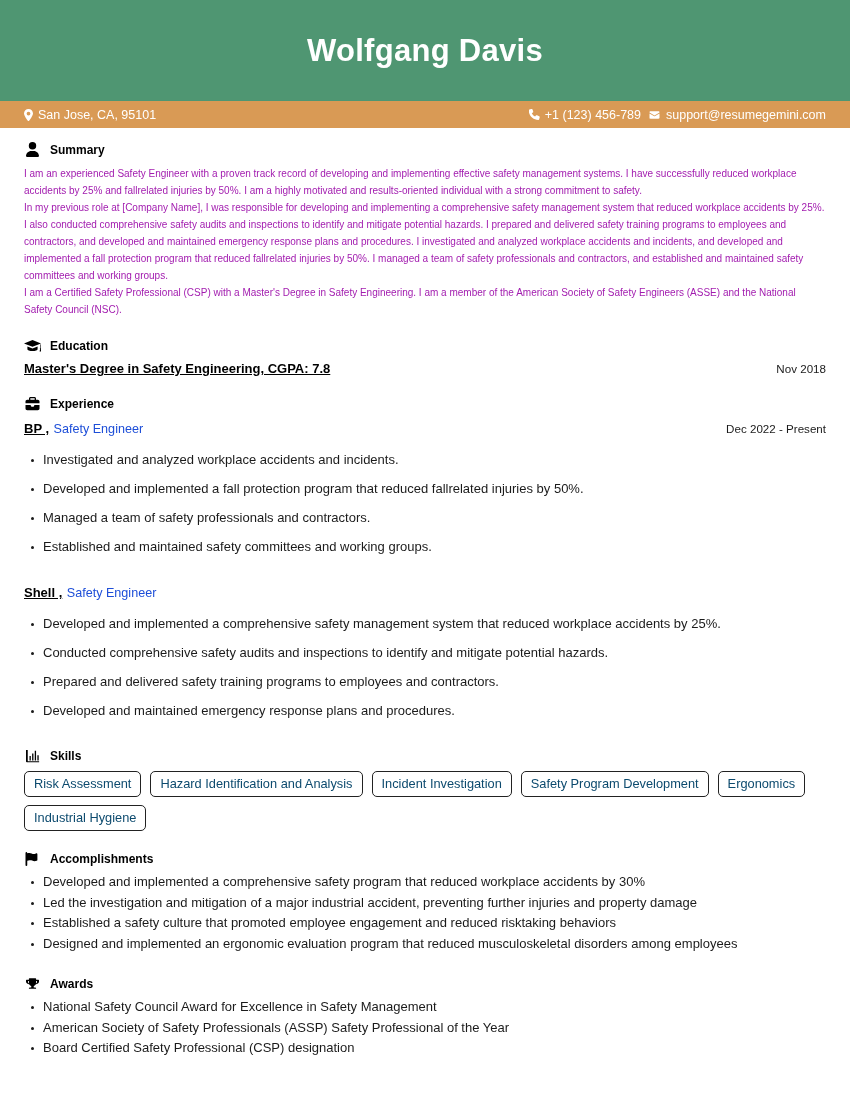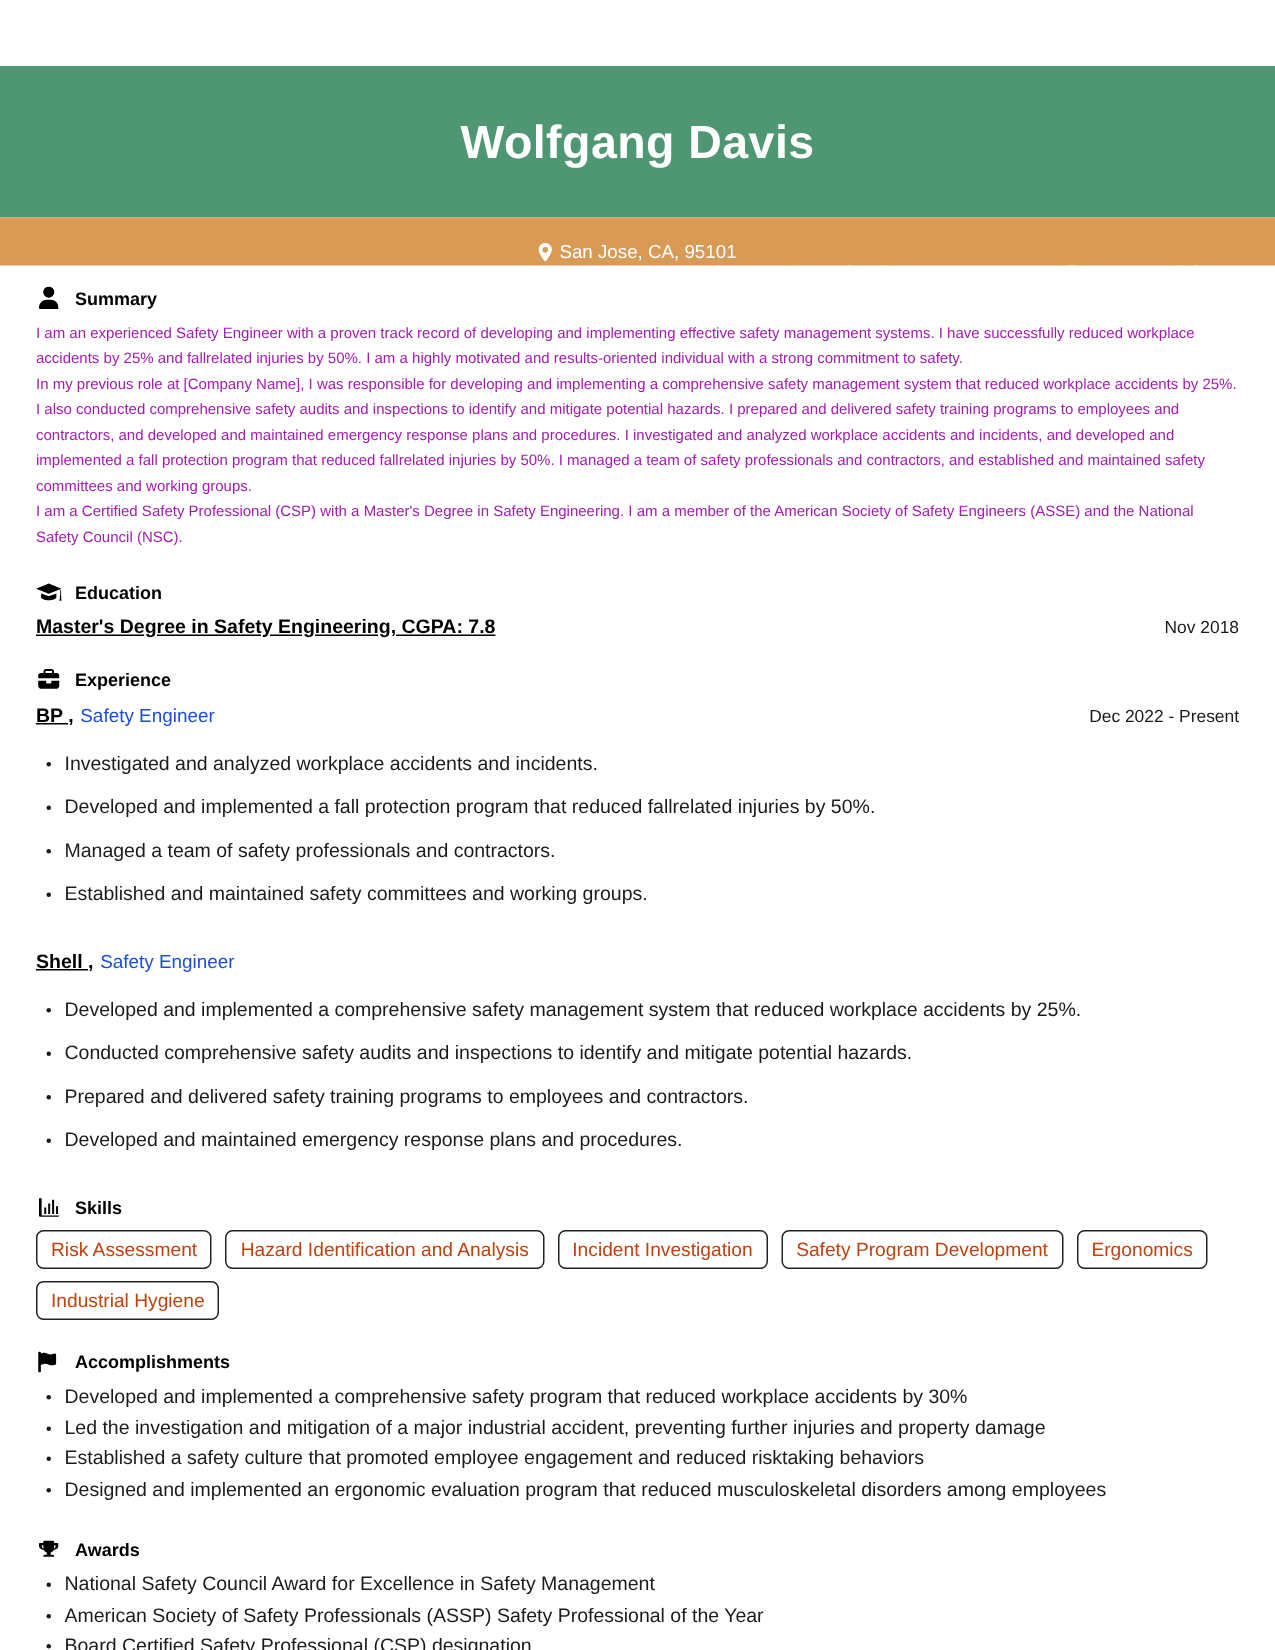--- a/index.html
+++ b/index.html
@@ -12,21 +12,20 @@
     background: #ffffff;
     font-family: "Liberation Sans", sans-serif;
     color: #1a1a1a;
     overflow: hidden;
   }
   .resume {
     width: 850px;
     height: 824px;
     position: relative;
     box-sizing: border-box;
-    margin-top: 44px;
   }
 
   
   .name-band {
     background: #4f9672;
     height: 101px;
     display: flex;
     align-items: center;
     justify-content: center;
   }
@@ -35,25 +34,24 @@
     font-size: 31px;
     font-weight: bold;
     letter-spacing: 0.3px;
     line-height: 1;
   }
   .contact-band {
     background: #d99a55;
     height: 27px;
     display: flex;
     align-items: center;
-    padding: 16px 24px;
+    padding: 4px 24px;
     box-sizing: border-box;
     color: #ffffff;
     font-size: 12.5px;
-    flex-direction: column;
   }
   .contact-left {
     display: flex;
     align-items: center;
     gap: 6px;
   }
   .contact-right {
     margin-left: auto;
     display: flex;
     align-items: center;
@@ -161,21 +159,21 @@
     display: flex;
     flex-wrap: wrap;
     gap: 8px 9px;
   }
   .pill {
     border: 1px solid #222222;
     border-radius: 5px;
     padding: 4px 9px 5px 9px;
     font-size: 12.8px;
     line-height: 15px;
-    color: #c2410c;
+    color: #0c4a6e;
     background: #ffffff;
     white-space: nowrap;
   }
   .sp-md { height: 15px; }
   .sp-lg { height: 19px; }
 </style>
 </head>
 <body>
 
 <div class="resume">

